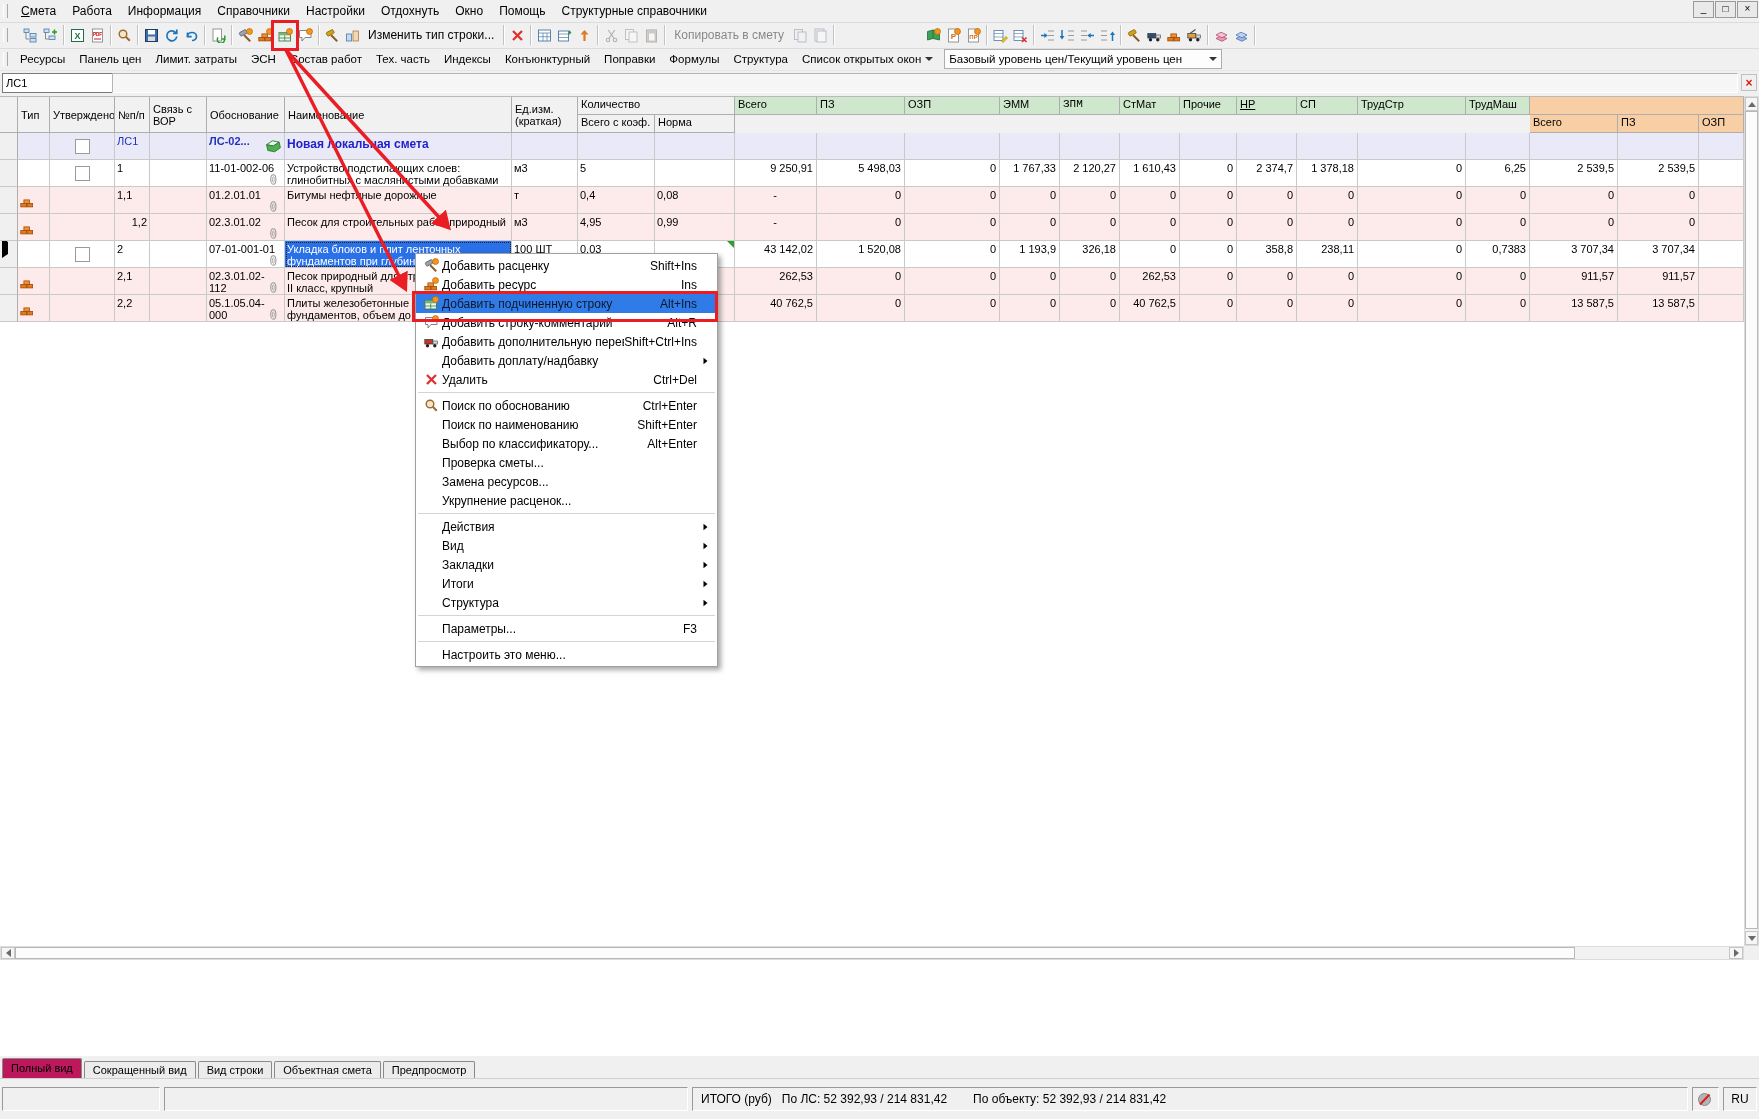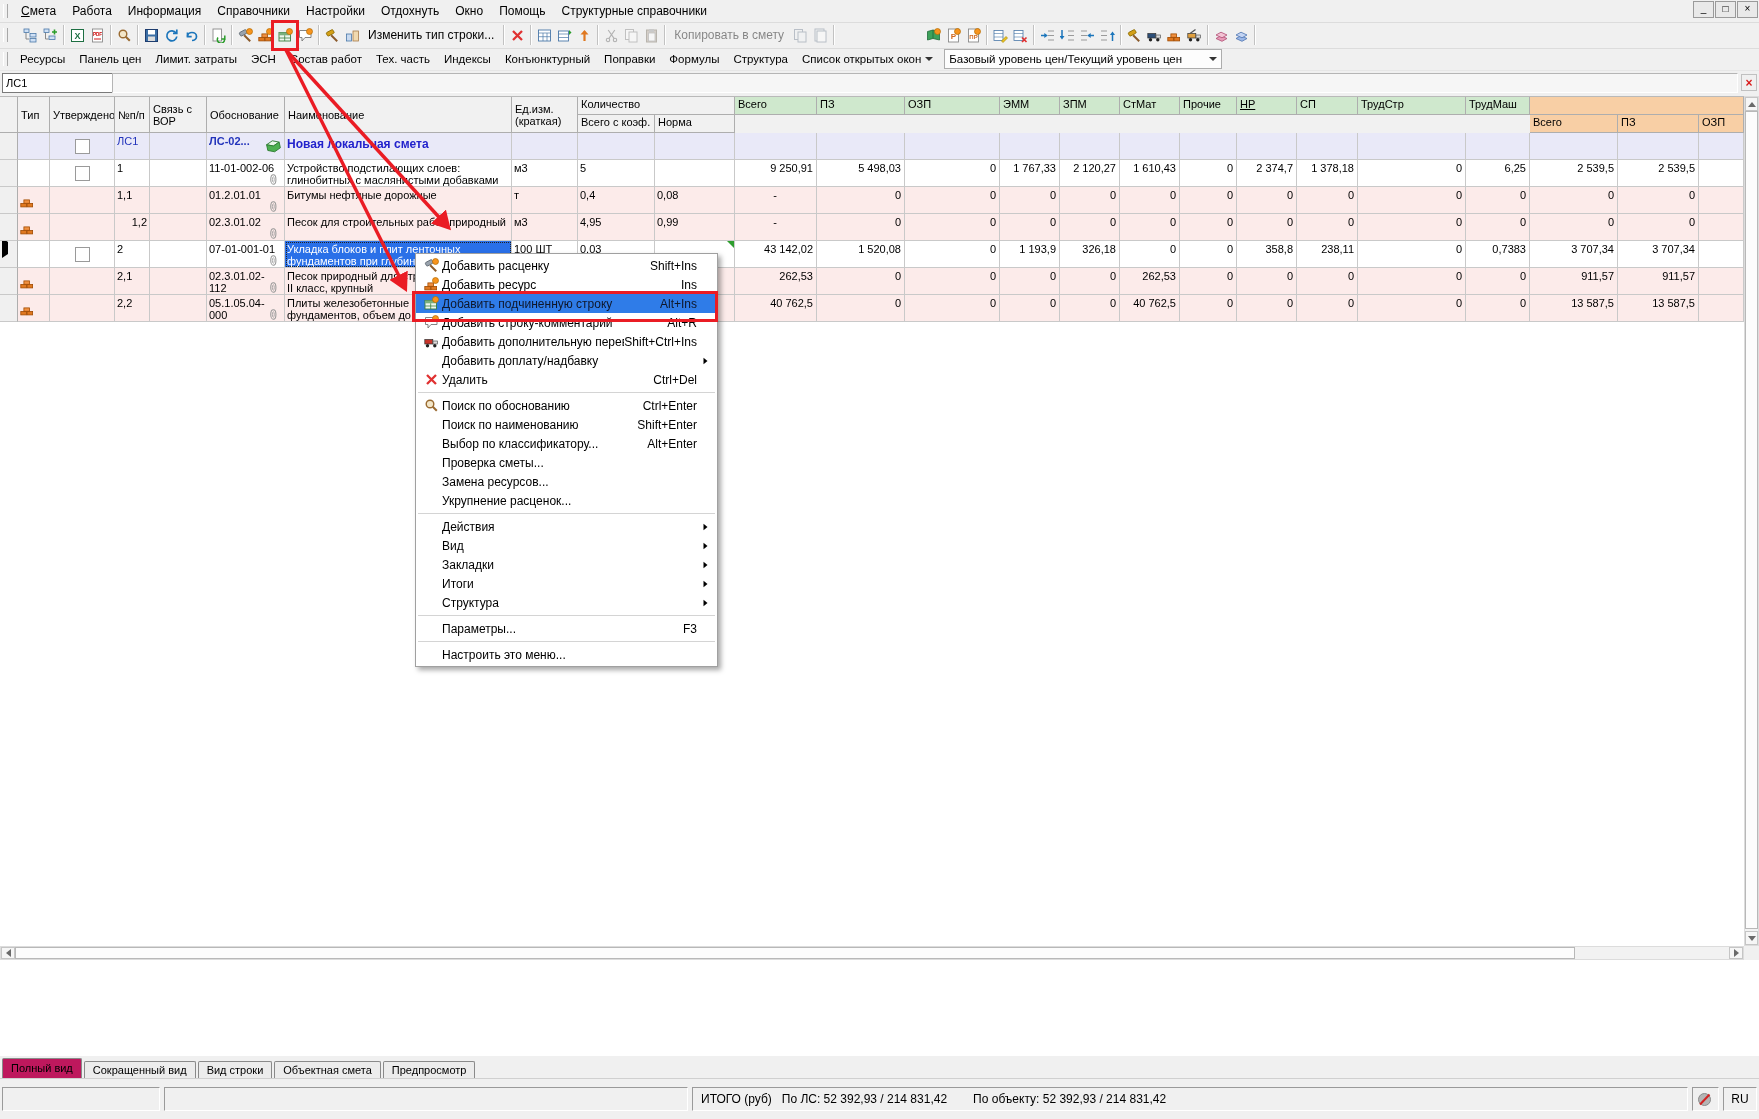--- a/index.html
+++ b/index.html
@@ -555,21 +555,21 @@
           <div class="hc sub" style="width: 77px;">Всего с коэф.</div>
           <div class="hc sub" style="width: 80px;">Норма расхода</div>
         </div>
       </div>
       <div class="hgroup">
         <div class="hrow">
           <div class="hc sub green" style="width: 82px;">Всего</div>
           <div class="hc sub green" style="width: 88px;">ПЗ</div>
           <div class="hc sub green" style="width: 95px;">ОЗП</div>
           <div class="hc sub green" style="width: 60px;">ЭММ</div>
-          <div class="hc sub green" style="width: 60px;">ЗПМ</div>
+          <div class="hc sub green" style="width: 60px; font-family: Liberation Mono, monospace;">ЗПМ</div>
           <div class="hc sub green" style="width: 60px;">СтМат</div>
           <div class="hc sub green" style="width: 57px;">Прочие</div>
           <div class="hc sub green" style="width: 60px; text-decoration: underline;">НР</div>
           <div class="hc sub green" style="width: 61px;">СП</div>
           <div class="hc sub green" style="width: 108px;">ТрудСтр</div>
           <div class="hc sub green" style="width: 64px;">ТрудМаш</div>
         </div>
       </div>
       <div class="hgroup">
         <div class="hc glabel orange" style="width: 214px;"></div>

